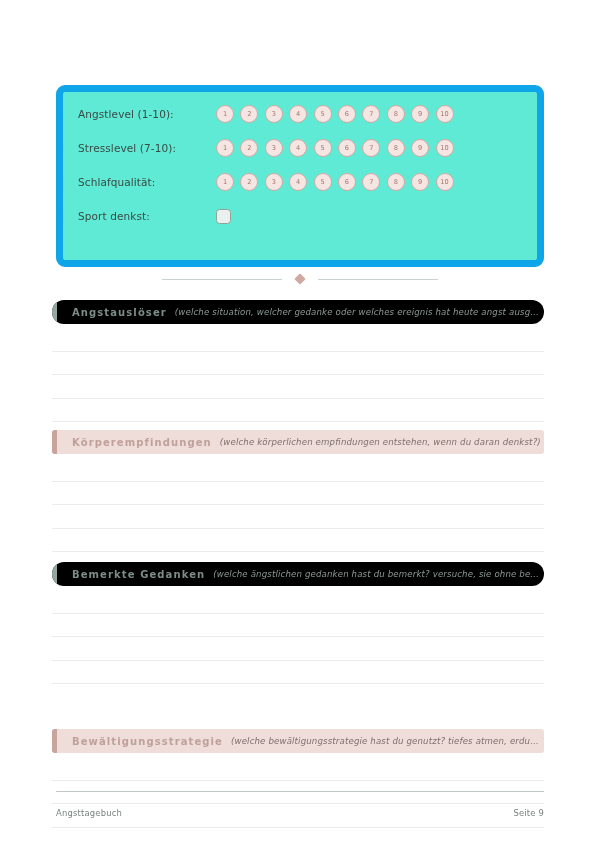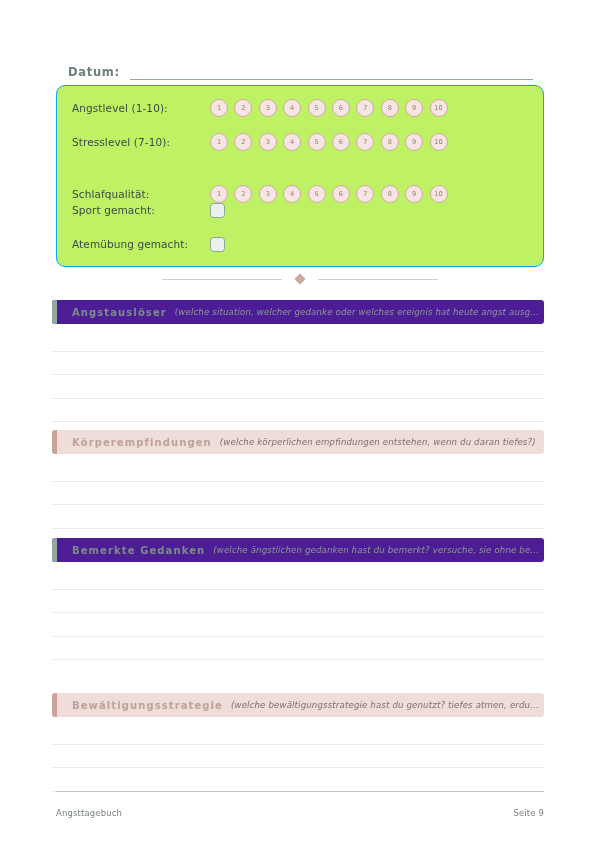--- a/index.html
+++ b/index.html
@@ -19,27 +19,27 @@
     font-size:11.5px;font-weight:bold;color:#6d7f78;letter-spacing:.7px;
     padding-bottom:1px;white-space:nowrap;
   }
   .datum-line{
     flex:1;margin-left:10px;border-bottom:1px solid #9aa8a2;height:14px;
   }
 
   
   .tracker{
     position:absolute;left:56px;top:85px;width:488px;height:182px;
-    background:#bef264;border:1px solid #0ea5e9;border-radius:9px;
+    background:#5eead4;border:7px solid #0ea5e9;border-radius:9px;
     box-sizing:border-box;
   }
   .tr-row{
     position:absolute;left:15px;right:12px;height:24px;display:flex;align-items:center;
   }
-  .tr-row.r0{top:10px}.tr-row.r1{top:44px}.tr-row.r2{top:96px}
+  .tr-row.r0{top:10px}.tr-row.r1{top:44px}.tr-row.r2{top:78px}
   .tr-row.r3{top:112px}.tr-row.r4{top:146px}
   .tr-label{
     width:138px;font-size:10.5px;color:#3c4a46;white-space:nowrap;letter-spacing:.1px;
   }
   .scale{display:flex;align-items:center;gap:6.4px;}
   .dot{
     width:16px;height:16px;border-radius:50%;
     background:#f6e6e3;border:1px solid #d3a9a2;
     display:flex;align-items:center;justify-content:center;
     font-size:6.6px;color:#a4756d;line-height:1;
@@ -71,21 +71,21 @@
   }
   .sec-title{
     margin-left:20px;font-size:10px;font-weight:bold;letter-spacing:1.1px;
     white-space:nowrap;
   }
   .sec-hint{
     margin-left:8px;font-size:8.6px;font-style:italic;letter-spacing:.15px;
     white-space:nowrap;overflow:hidden;text-overflow:ellipsis;
   }
   
-  .v-green .sec-head{background:#4c1d95;}
+  .v-green .sec-head{background:#000000;border-radius:12px;}
   .v-green .accent{background:#93a8a0;}
   .v-green .sec-title{color:#7b8d86;}
   .v-green .sec-hint{color:#8b9a94;}
   
   .v-rose .sec-head{background:#eeddd9;}
   .v-rose .accent{background:#c7a49c;}
   .v-rose .sec-title{color:#c0a09a;}
   .v-rose .sec-hint{color:#7e6f6c;}
 
   .lines{margin-top:4px;}
@@ -98,24 +98,20 @@
     display:flex;align-items:center;justify-content:space-between;
     padding-top:6px;
   }
   .foot-txt{font-size:8.4px;color:#77817d;letter-spacing:.2px;}
 </style>
 </head>
 <body>
 
 <div class="page">
 
-  <div class="datum-row">
-    <span class="datum-label">Datum:</span>
-    <span class="datum-line"></span>
-  </div>
 
   <div class="tracker">
 
     <div class="tr-row r0">
       <span class="tr-label">Angstlevel (1-10):</span>
       <span class="scale">
         <span class="dot">1</span>
         <span class="dot">2</span>
         <span class="dot">3</span>
         <span class="dot">4</span>
@@ -154,28 +150,24 @@
         <span class="dot">5</span>
         <span class="dot">6</span>
         <span class="dot">7</span>
         <span class="dot">8</span>
         <span class="dot">9</span>
         <span class="dot">10</span>
       </span>
     </div>
 
     <div class="tr-row r3">
-      <span class="tr-label">Sport gemacht:</span>
+      <span class="tr-label">Sport denkst:</span>
       <span class="cbx"></span>
     </div>
 
-    <div class="tr-row r4">
-      <span class="tr-label">Atemübung gemacht:</span>
-      <span class="cbx"></span>
-    </div>
 
   </div>
 
   <div class="ornament">
     <span class="orn-line"></span>
     <span class="orn-diamond"></span>
     <span class="orn-line"></span>
   </div>
 
   <div class="section v-green" style="top:300px">
@@ -189,45 +181,45 @@
       <div class="wline"></div>
       <div class="wline"></div>
       <div class="wline"></div>
     </div>
   </div>
 
   <div class="section v-rose" style="top:430px">
     <div class="sec-head">
       <span class="accent"></span>
       <span class="sec-title">Körperempfindungen</span>
-      <span class="sec-hint">(welche körperlichen empfindungen entstehen, wenn du daran tiefes?)</span>
-    </div>
-    <div class="lines">
-      <div class="wline"></div>
-      <div class="wline"></div>
-      <div class="wline"></div>
-      <div class="wline"></div>
-    </div>
-  </div>
-
-  <div class="section v-green" style="top:538px">
+      <span class="sec-hint">(welche körperlichen empfindungen entstehen, wenn du daran denkst?)</span>
+    </div>
+    <div class="lines">
+      <div class="wline"></div>
+      <div class="wline"></div>
+      <div class="wline"></div>
+      <div class="wline"></div>
+    </div>
+  </div>
+
+  <div class="section v-green" style="top:562px">
     <div class="sec-head">
       <span class="accent"></span>
       <span class="sec-title">Bemerkte Gedanken</span>
       <span class="sec-hint">(welche ängstlichen gedanken hast du bemerkt? versuche, sie ohne bewertung zu ...</span>
     </div>
     <div class="lines">
       <div class="wline"></div>
       <div class="wline"></div>
       <div class="wline"></div>
       <div class="wline"></div>
     </div>
   </div>
 
-  <div class="section v-rose" style="top:693px">
+  <div class="section v-rose" style="top:729px">
     <div class="sec-head">
       <span class="accent"></span>
       <span class="sec-title">Bewältigungsstrategie</span>
       <span class="sec-hint">(welche bewältigungsstrategie hast du genutzt? tiefes atmen, erdung, umdenke...</span>
     </div>
     <div class="lines">
       <div class="wline"></div>
       <div class="wline"></div>
       <div class="wline"></div>
     </div>

